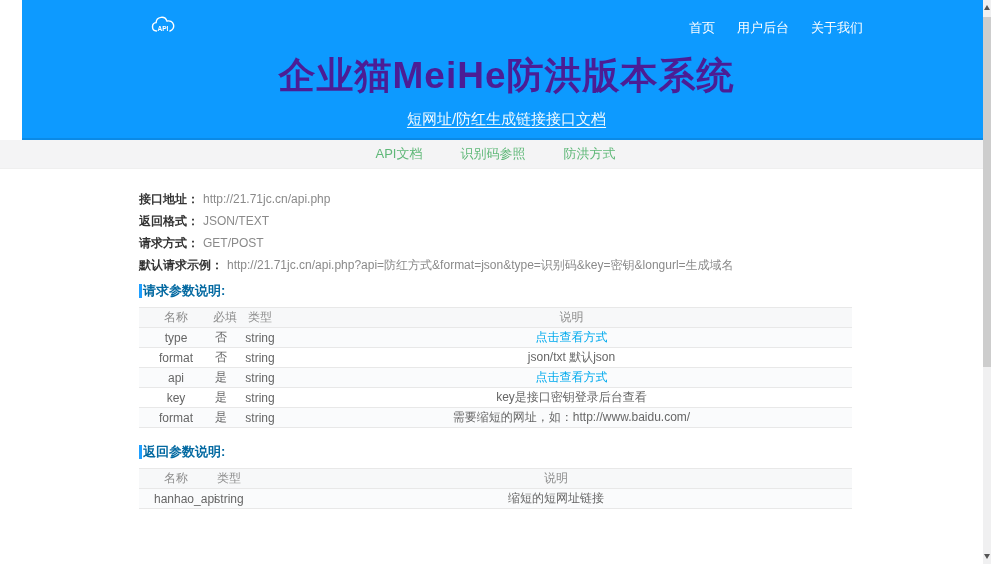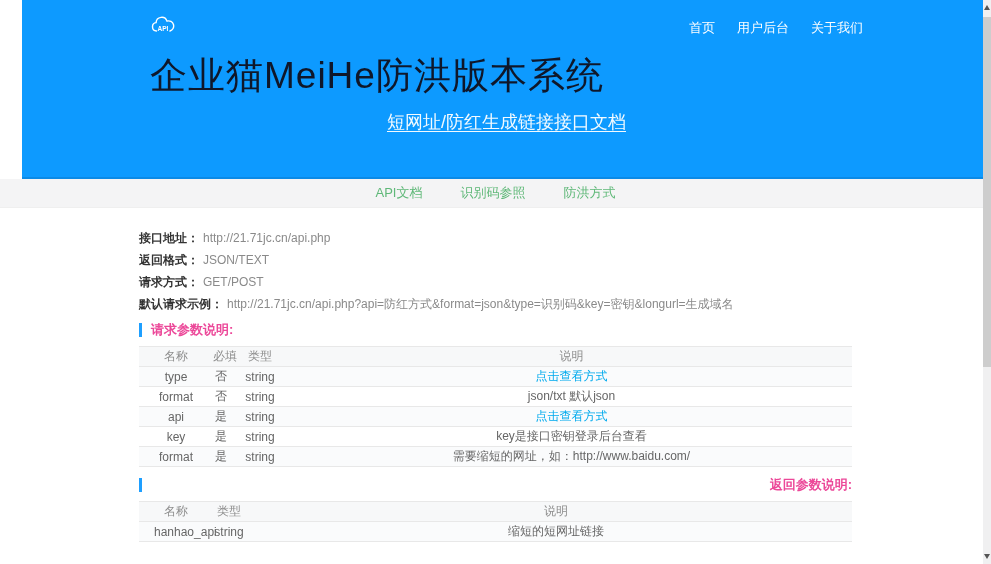--- a/index.html
+++ b/index.html
@@ -6,40 +6,40 @@
   html,body { width:991px; height:564px; overflow:hidden; }
   body {
     font-family:"Liberation Sans","DejaVu Sans",sans-serif;
     background:#fff; position:relative;
   }
   .page { position:absolute; inset:0; }
 
   
   .header {
     background:var(--header-bg,#0d9aff);
-    height:179px;
+    height:140px;
     border-bottom:2px solid #0b8ae6;
     margin-left:22px;
   }
   .container { width:713px; margin:0 auto; position:relative; }
   .header-top {
     display:flex; justify-content:space-between; align-items:center;
     padding-top:17px; height:38px;
   }
   .logo { display:flex; align-items:center; cursor:pointer; }
   .nav { display:flex; gap:22px; }
   .nav a {
     color:#fff; font-size:13px; text-decoration:none; cursor:pointer;
   }
   .hero-title {
-    text-align:left; color:#0f172a; font-size:37px; font-weight:normal;
+    text-align:center; color:#4c1d95; font-size:37px; font-weight:bold;
     margin-top:13px; letter-spacing:1px;
   }
   .hero-subtitle {
-    text-align:center; color:#f2faff; font-size:18px; margin-top:9px;
+    text-align:center; color:#f2faff; font-size:15px; margin-top:9px;
     text-decoration:underline; text-underline-offset:3px;
   }
 
   
   .tabbar {
     background:#f4f4f5; height:29px;
     display:flex; justify-content:center; align-items:center; gap:38px;
     border-bottom:1px solid #efefef;
   }
   .tabbar a {
@@ -47,25 +47,25 @@
   }
 
   
   .content { padding-top:24px; }
   .info-line { margin-bottom:10px; font-size:12px; line-height:12px; white-space:nowrap; }
   .info-label { color:#333; font-weight:bold; }
   .info-value { color:#8a8a8a; margin-left:4px; }
 
   .section-title {
     margin-top:13px; margin-bottom:9px;
-    font-size:13px; font-weight:bold; color:#ec4899;
+    font-size:13px; font-weight:bold; color:#0369a1;
     border-left:3px solid var(--accent-bar,#1E9FFF);
-    padding-left:9px; line-height:14px;
-  }
-  .section-title.second { margin-top:11px;text-align:right; }
+    padding-left:1px; line-height:14px;
+  }
+  .section-title.second { margin-top:17px; }
 
   table {
     width:713px; border-collapse:collapse; table-layout:fixed;
     font-size:12px; color:#666;
   }
   table tr { height:20px; }
   th, td {
     text-align:center; font-weight:normal; padding-left:15px;
     white-space:nowrap; overflow:visible;
     border-top:1px solid #e8e8e8; border-bottom:1px solid #e8e8e8;

